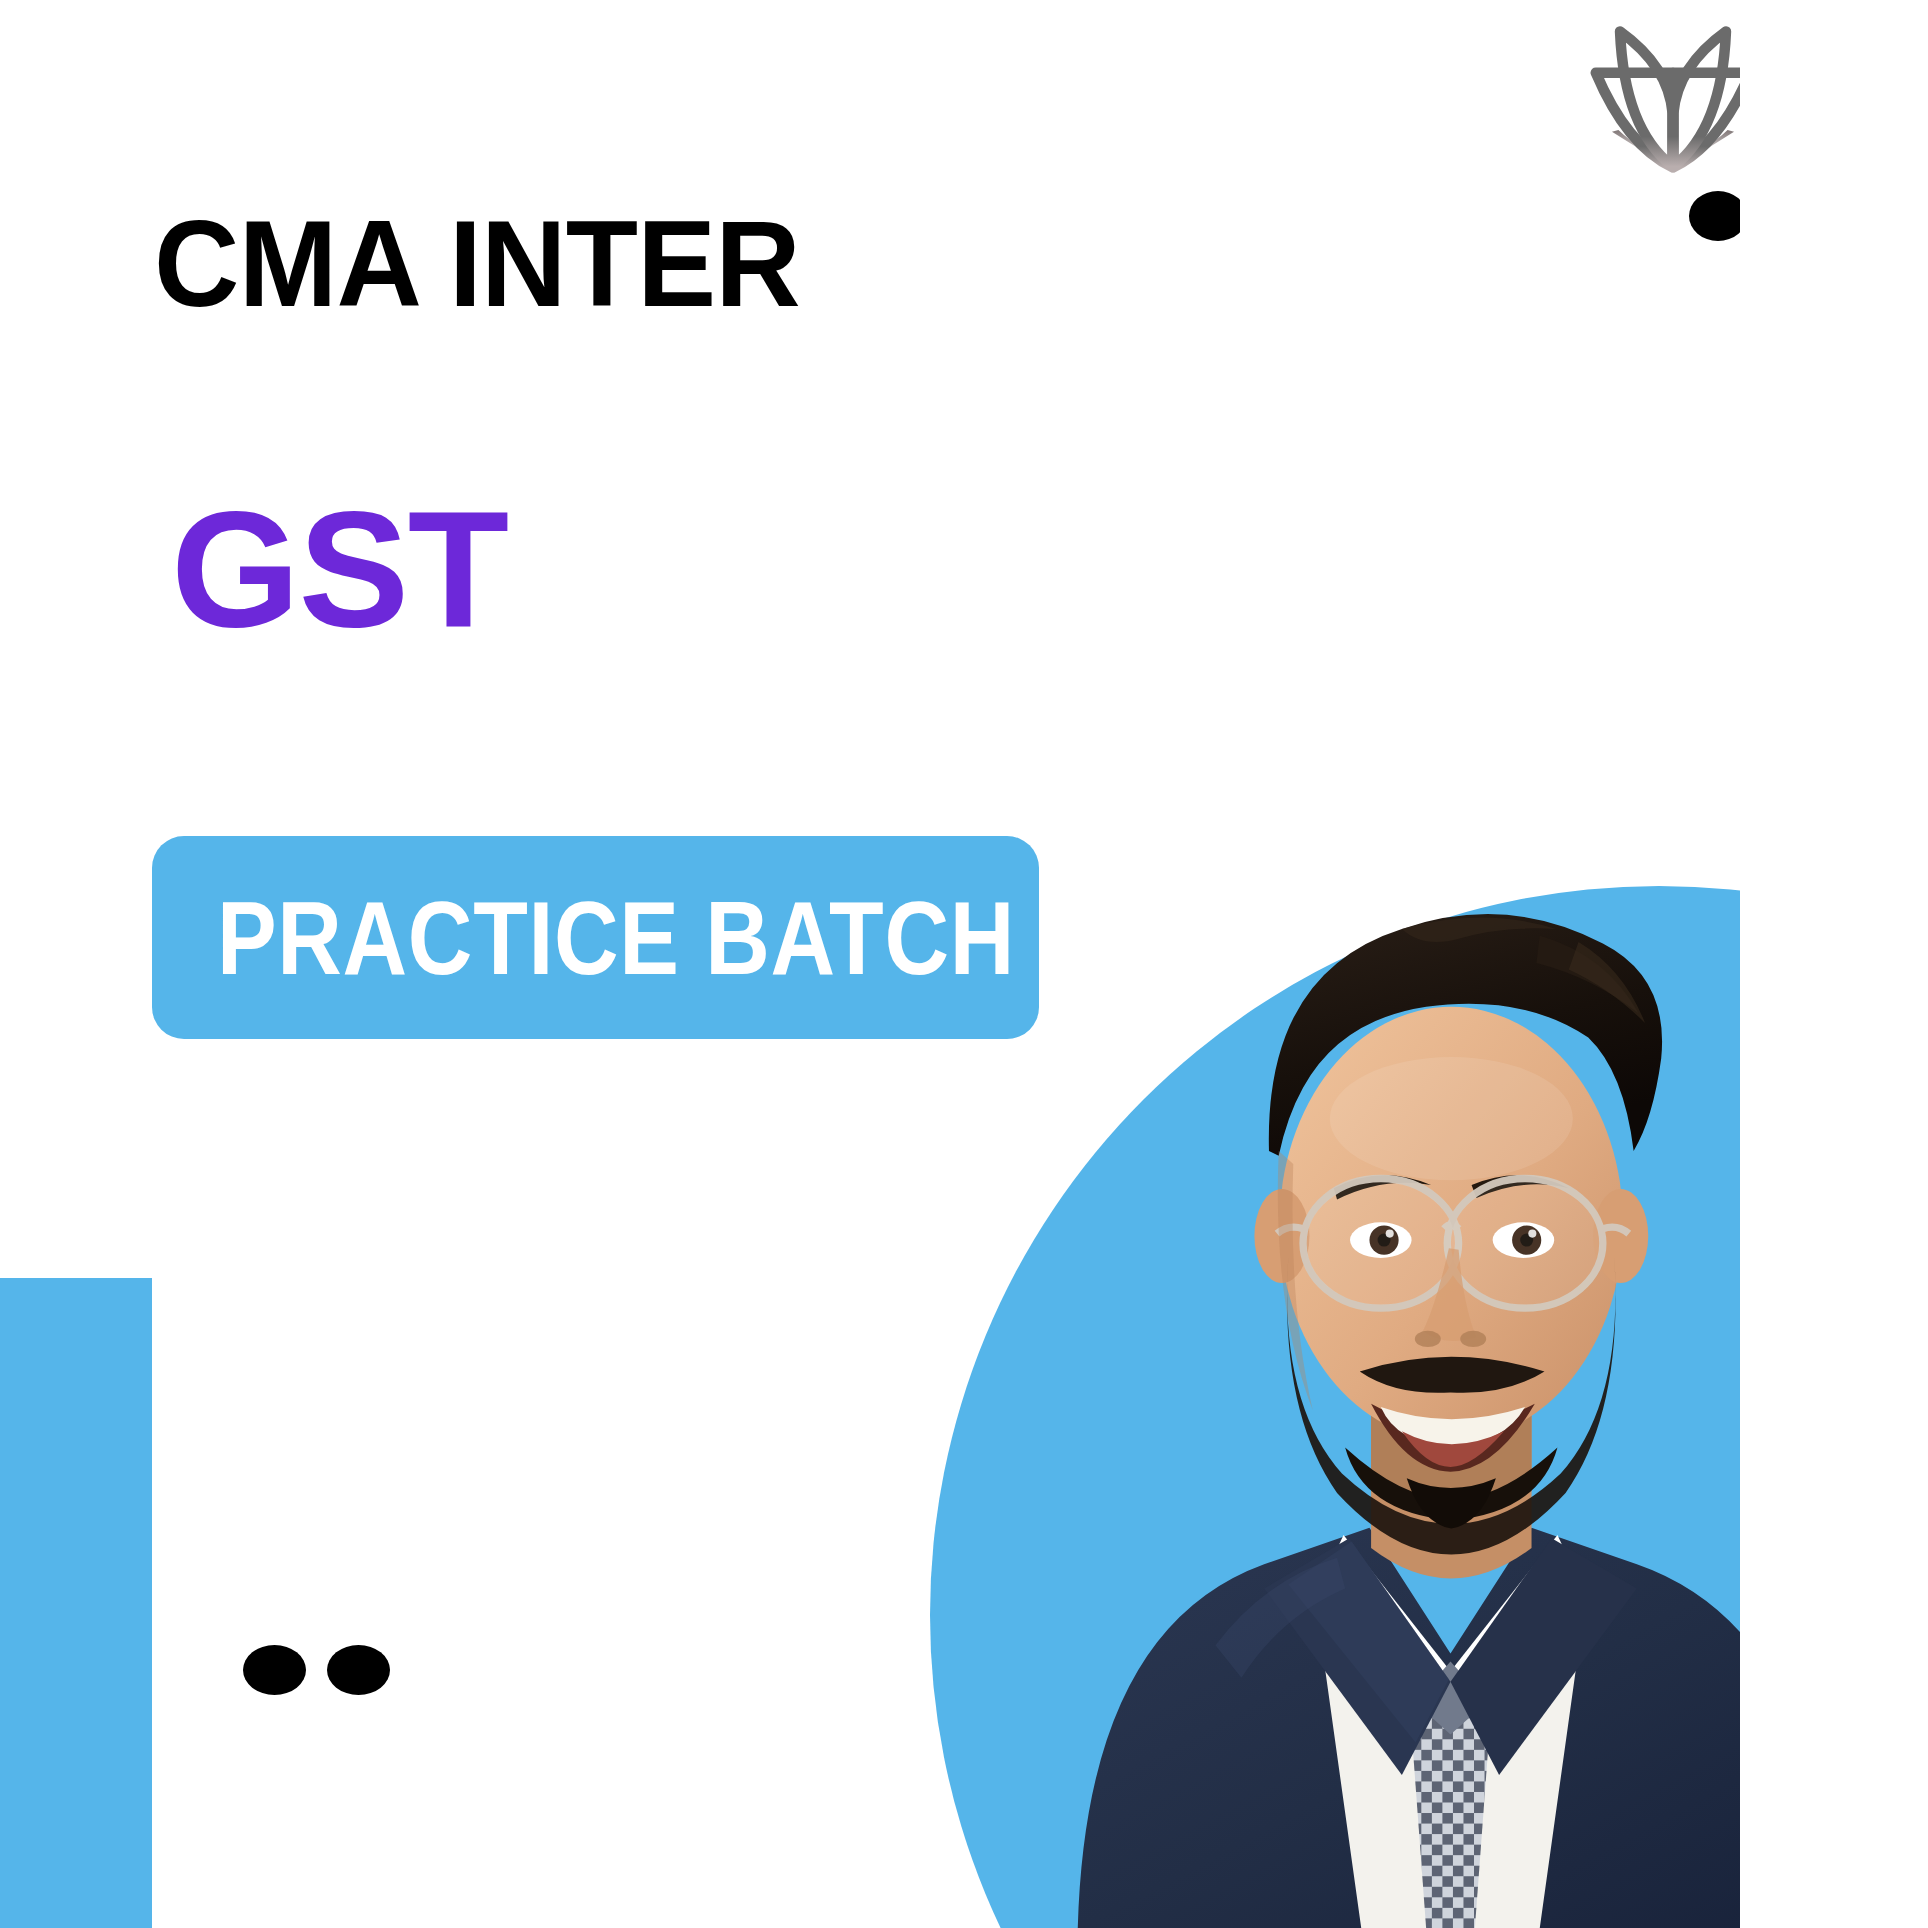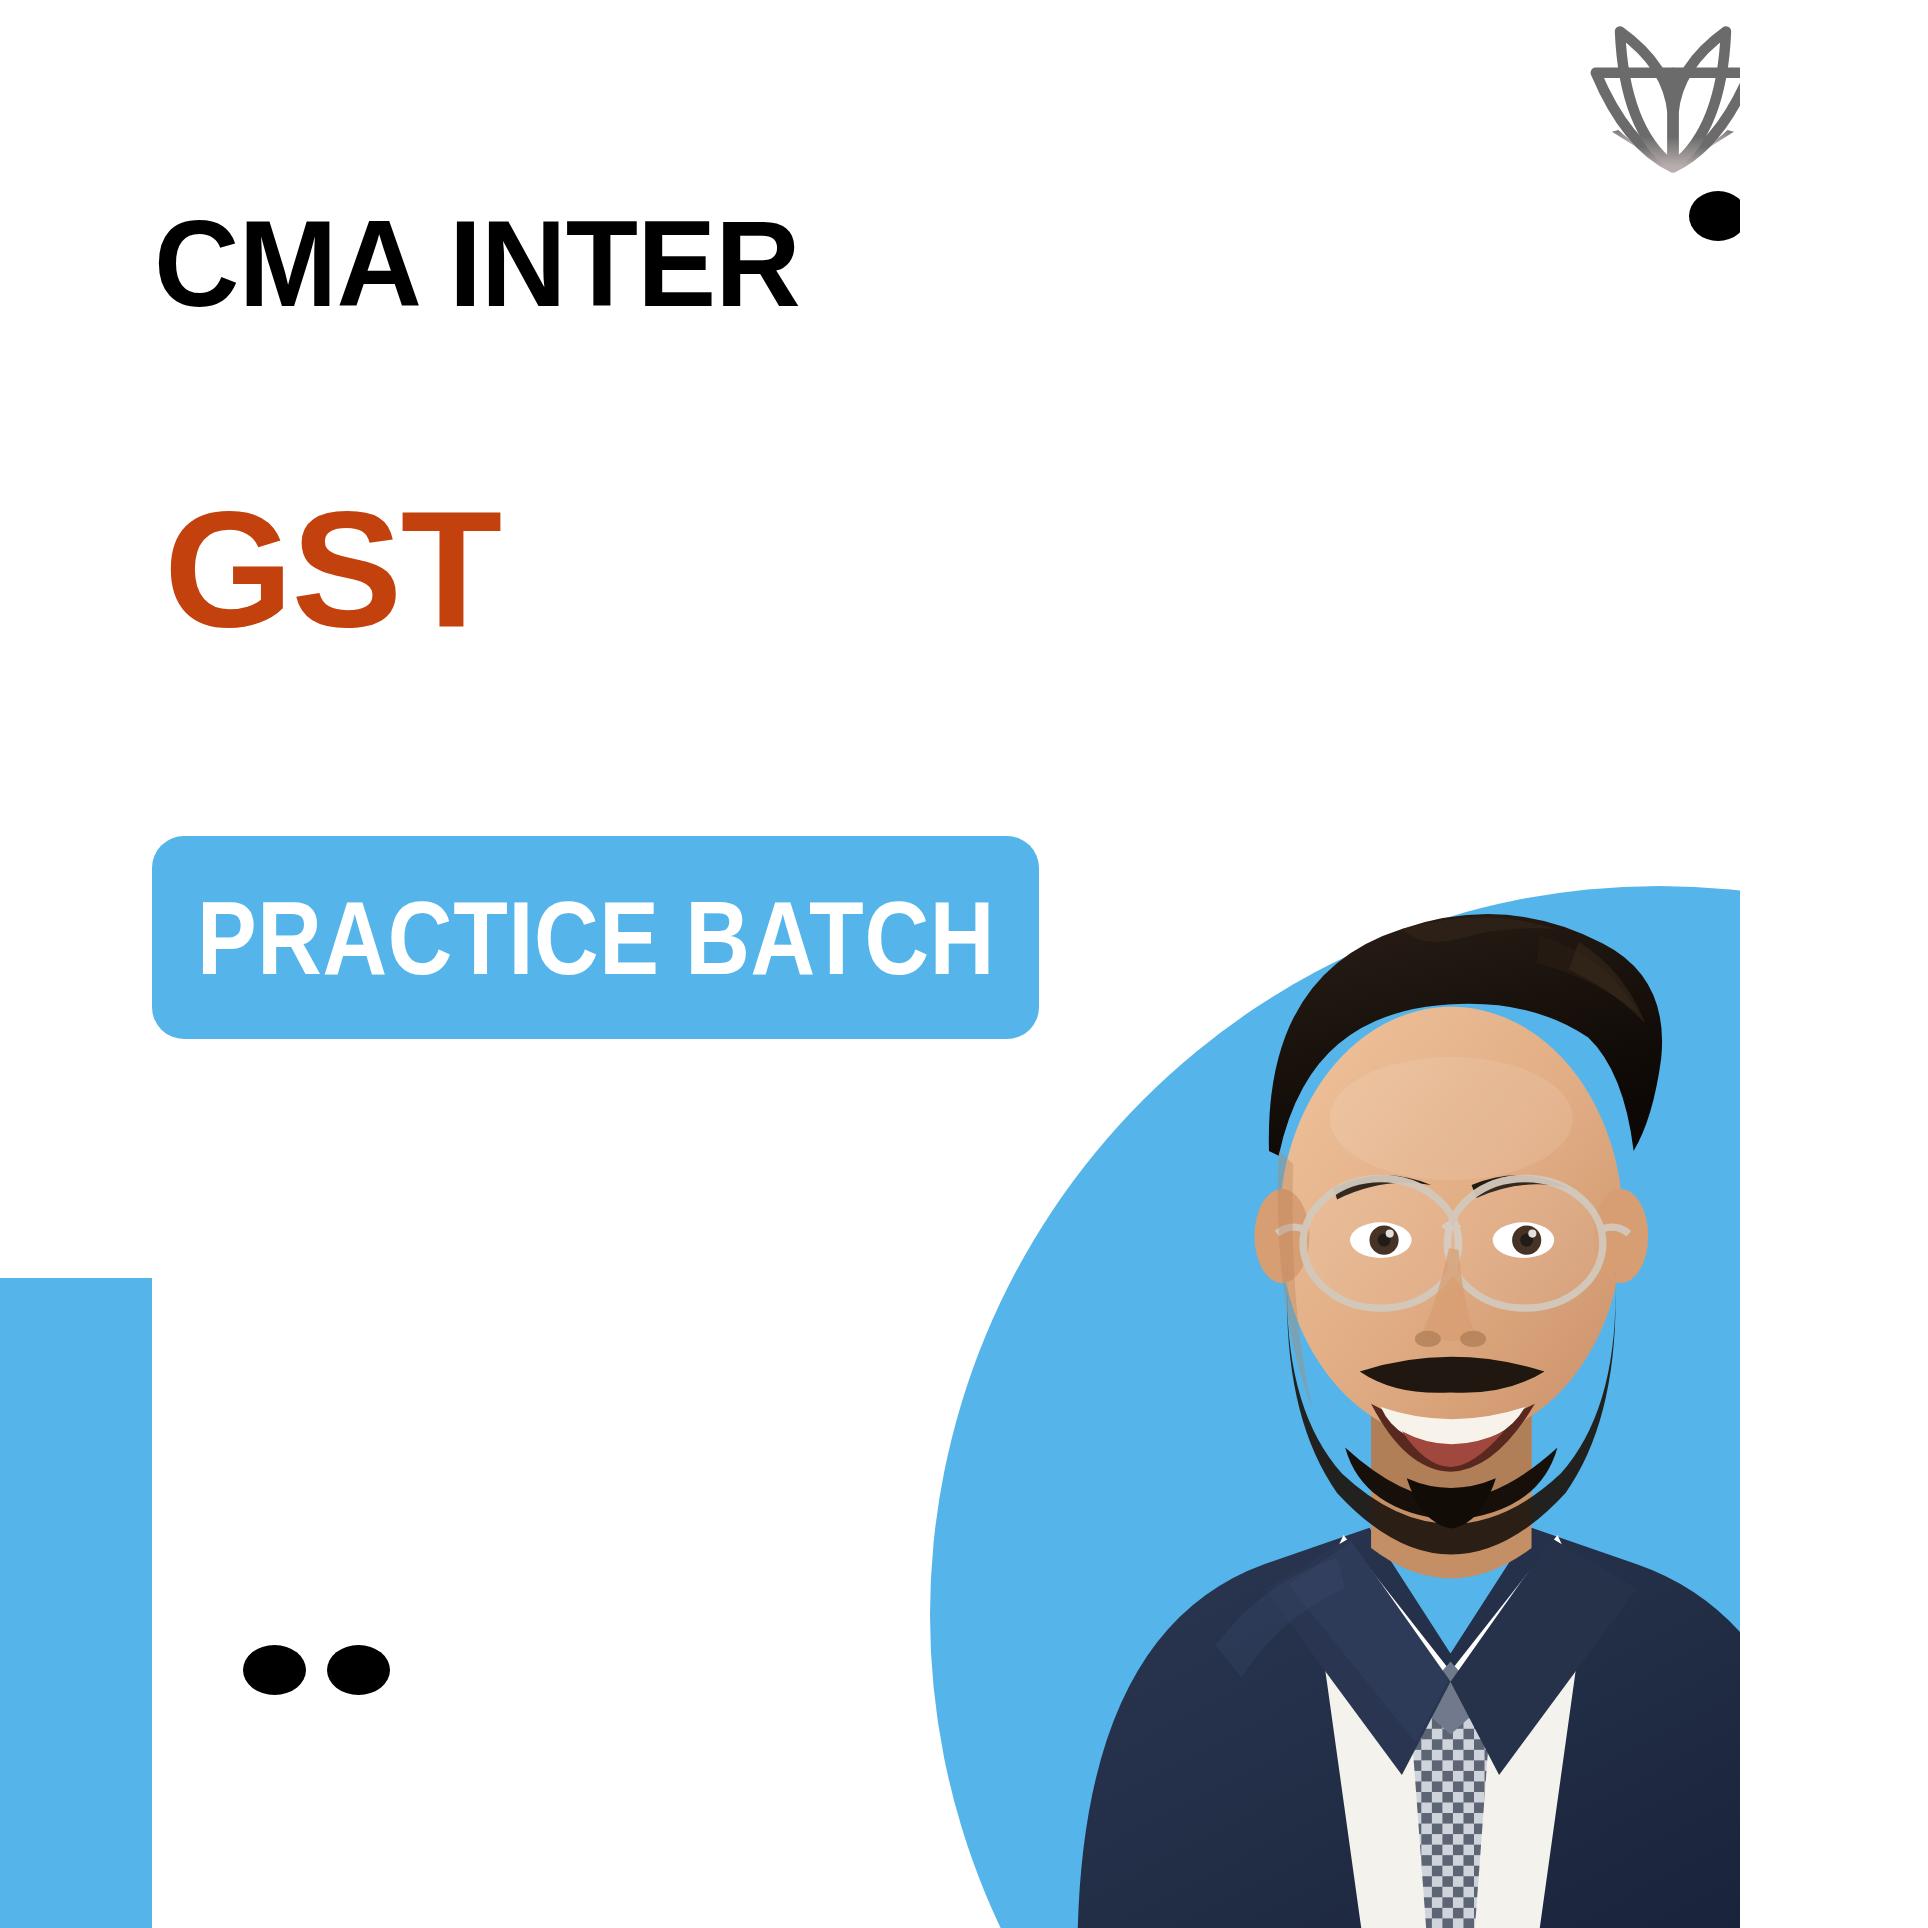--- a/index.html
+++ b/index.html
@@ -96,42 +96,42 @@
     letter-spacing: -0.8px;
     color: #000000;
     line-height: 1;
     white-space: nowrap;
     transform: scaleX(0.97);
     transform-origin: left center;
   }
 
   #subject-title {
     position: absolute;
-    left: 164px;
+    left: 171px;
     top: 486px;
     font-size: 166px;
     font-weight: 700;
     letter-spacing: -1.6px;
-    color: #c2410c;
+    color: #6d28d9;
     line-height: 1;
     white-space: nowrap;
   }
 
   
   #batch-banner {
     position: absolute;
     left: 152px;
     top: 836px;
     width: 887px;
     height: 203px;
     background: #55b5ea;
     border-radius: 32px;
     display: flex;
     align-items: center;
-    justify-content: center;
+    justify-content: flex-start;
   }
   #batch-banner-label {
     color: #ffffff;
     font-size: 104px;
     font-weight: 700;
     letter-spacing: 0.8px;
     line-height: 1;
     white-space: nowrap;
     transform: scaleX(0.86);
   }

